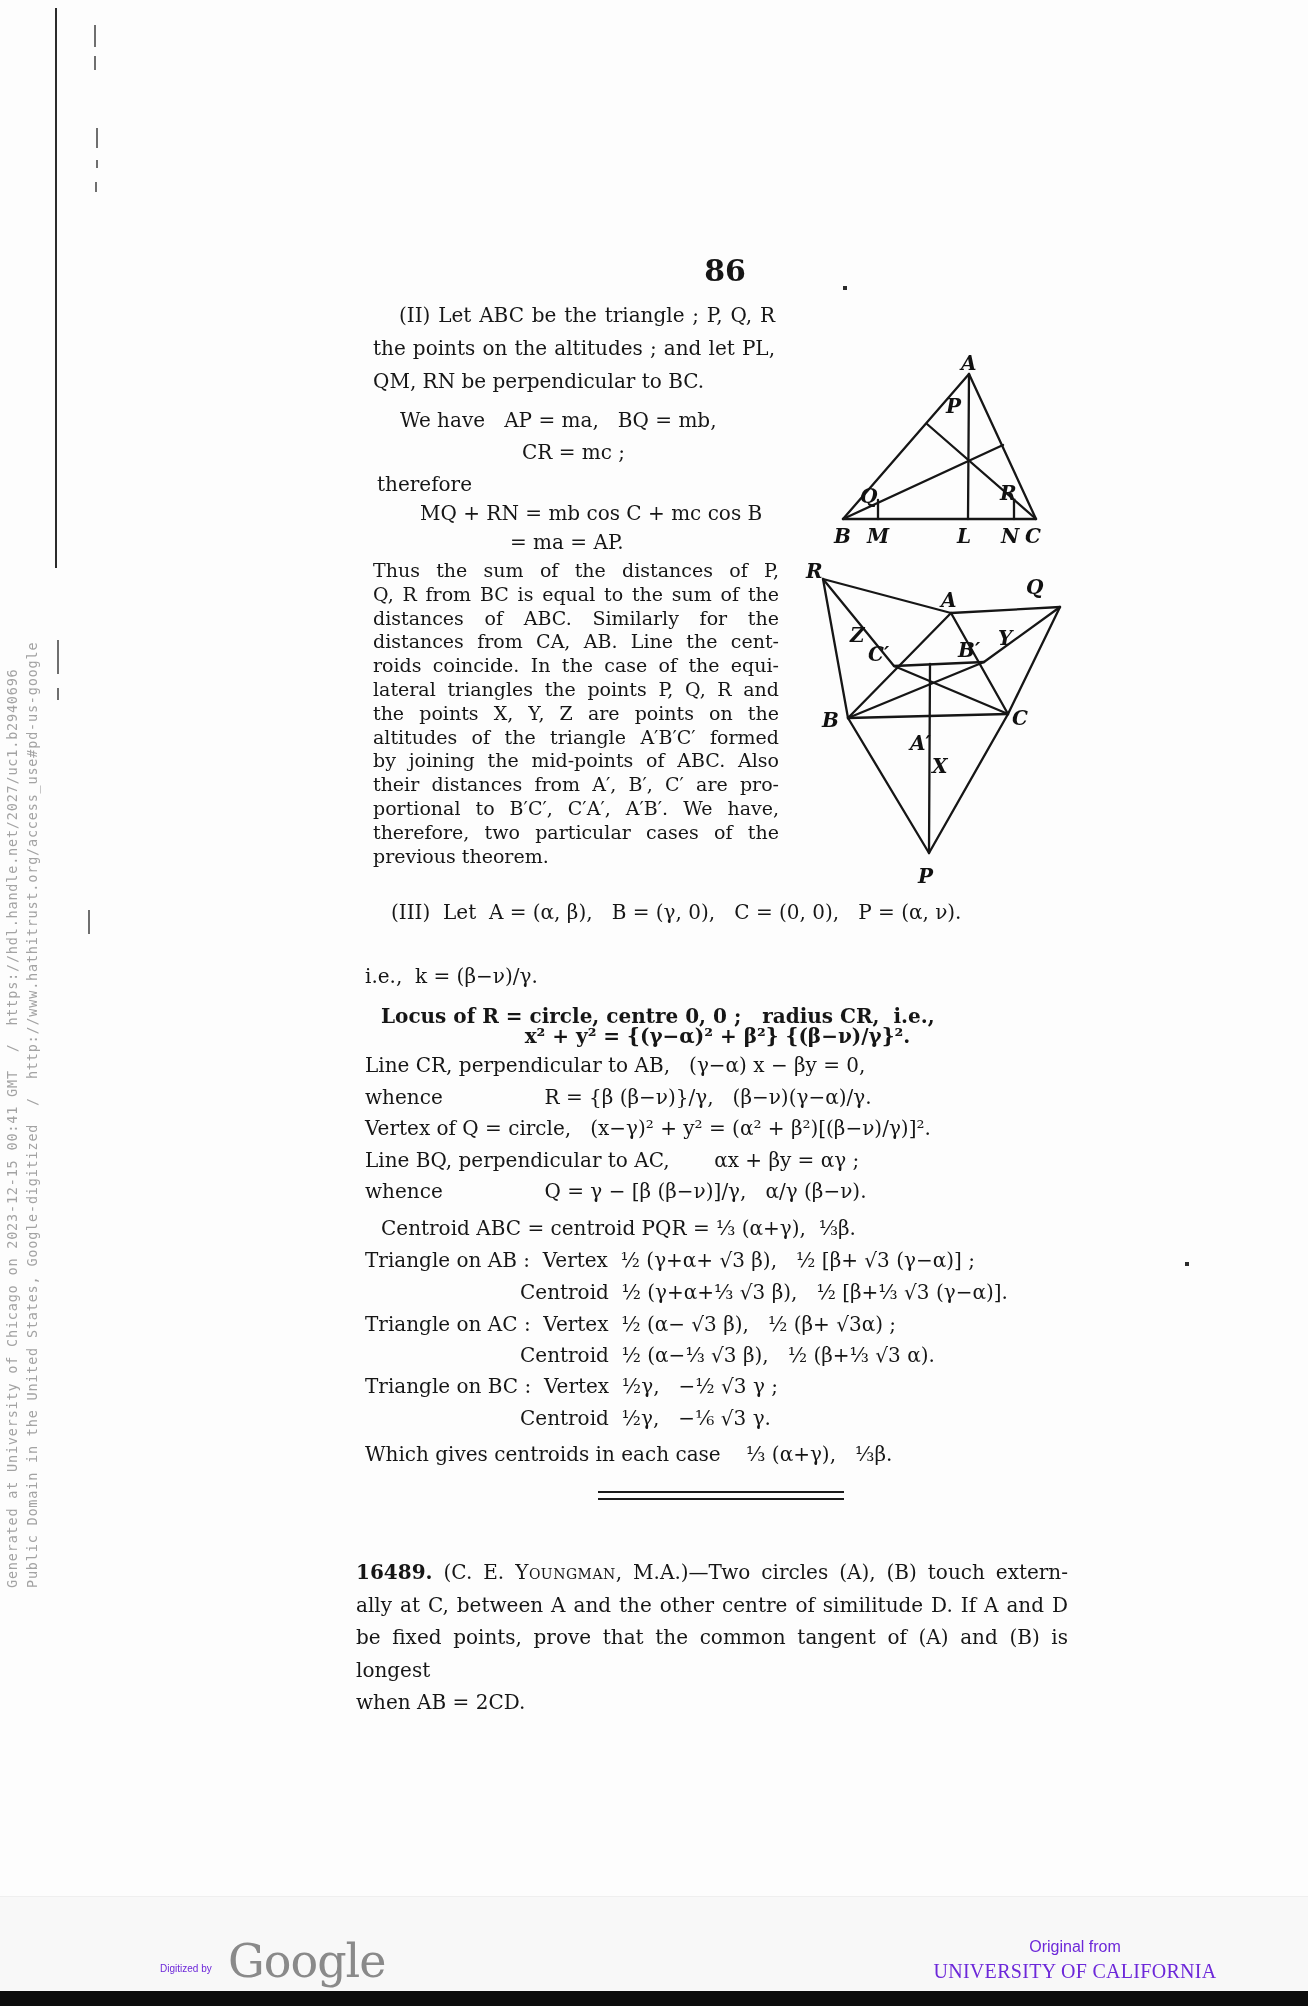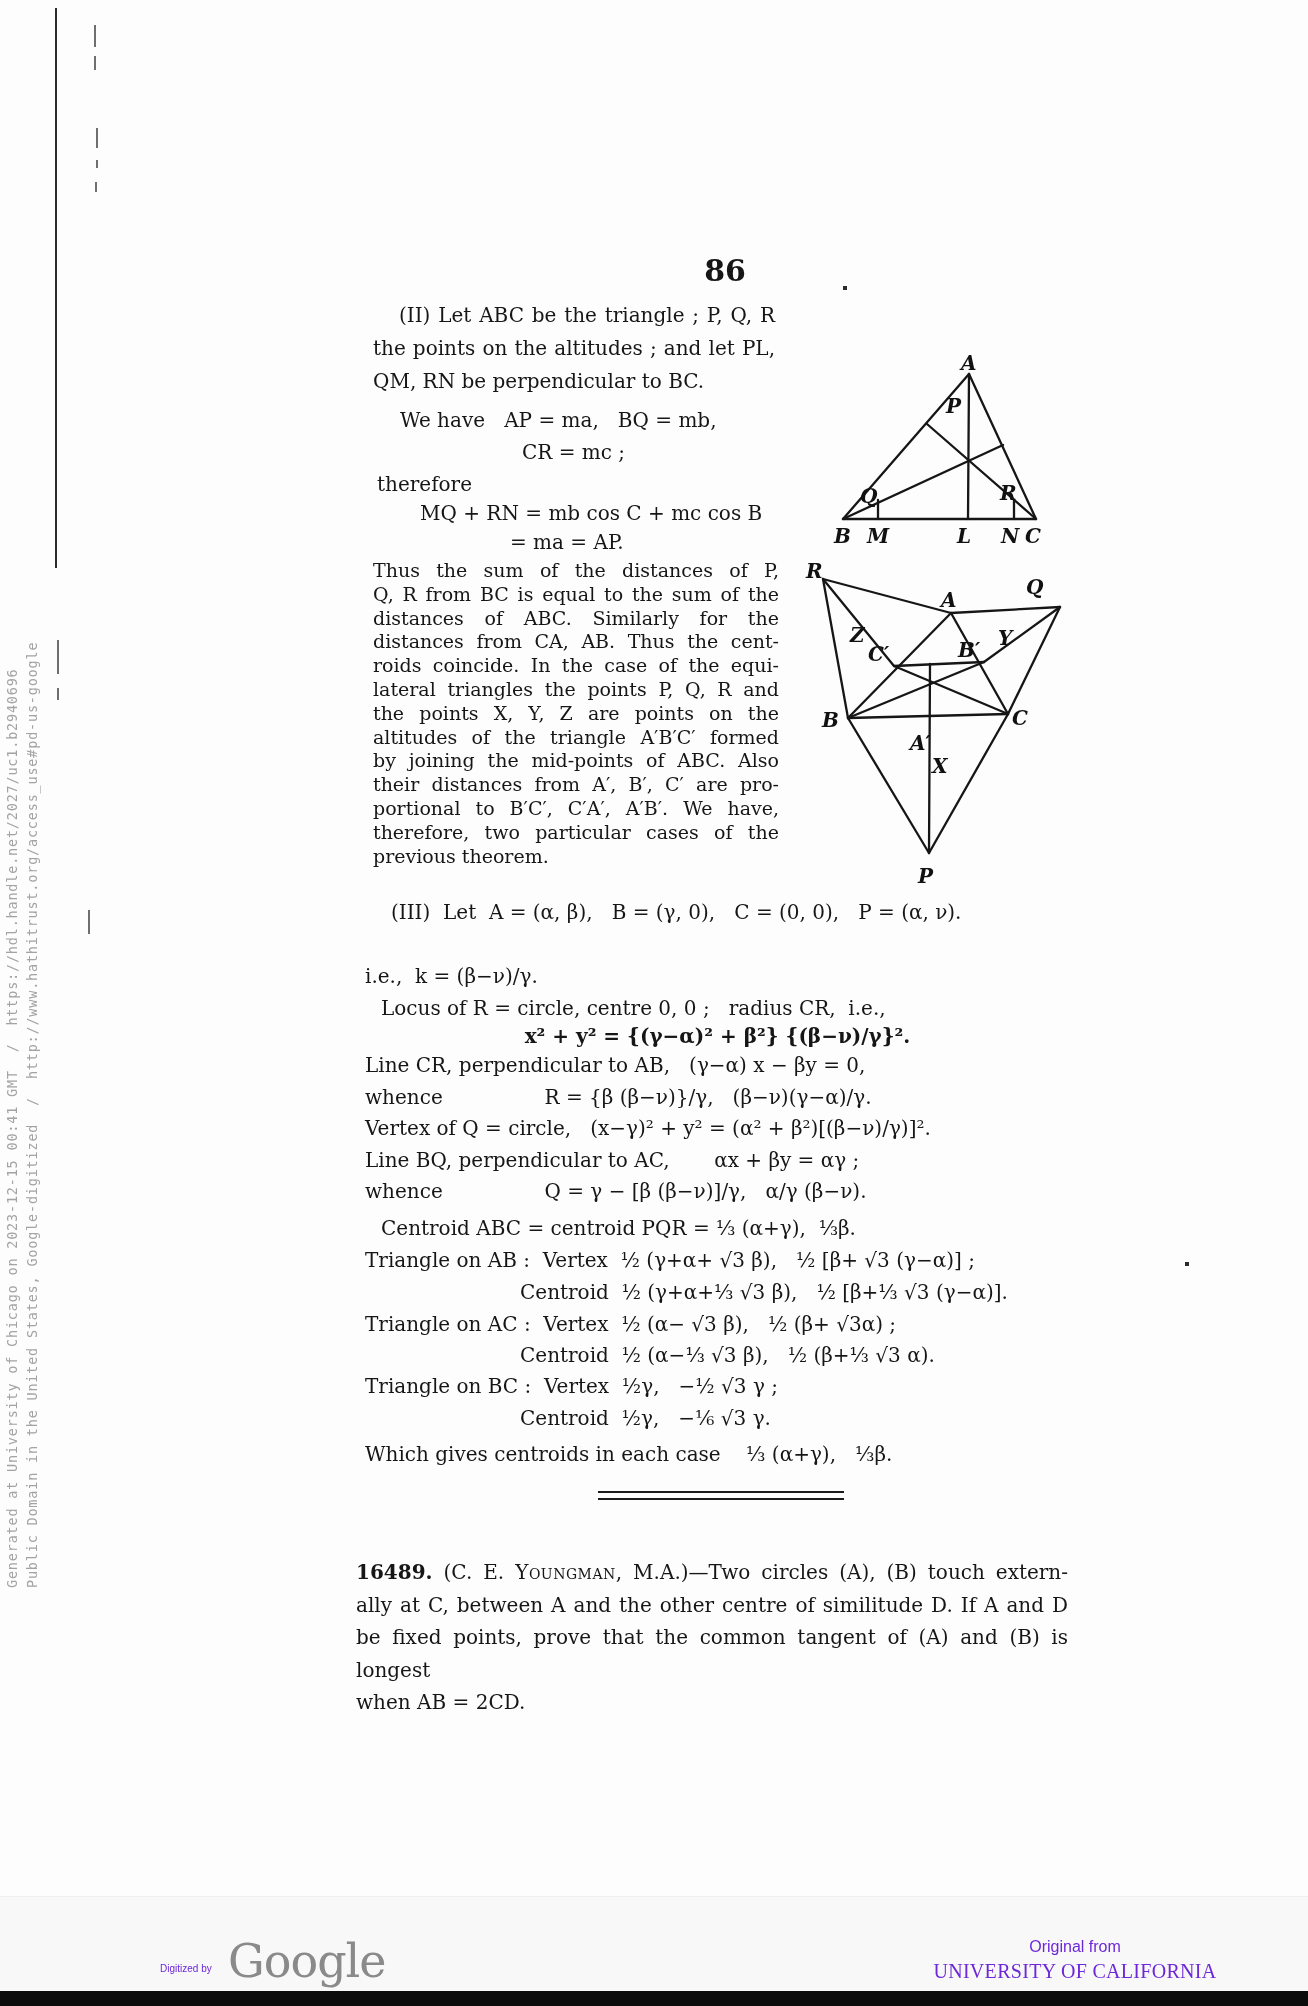--- a/index.html
+++ b/index.html
@@ -106,21 +106,21 @@
       <text x="957" y="543">L</text>
       <text x="1001" y="543">N</text>
       <text x="1025" y="543">C</text>
     </svg>
   </div>
 
   <div class="abs npara">
     <div class="ln">Thus the sum of the distances of P,</div>
     <div class="ln">Q, R from BC is equal to the sum of the</div>
     <div class="ln">distances of ABC.   Similarly for the</div>
-    <div class="ln">distances from CA, AB.   Thus the cent-</div>
+    <div class="ln">distances from CA, AB.   Line the cent-</div>
     <div class="ln">roids coincide.   In the case of the equi-</div>
     <div class="ln">lateral triangles the points P, Q, R and</div>
     <div class="ln">the points X, Y, Z are points on the</div>
     <div class="ln">altitudes of the triangle A′B′C′ formed</div>
     <div class="ln">by joining the mid-points of ABC.   Also</div>
     <div class="ln">their distances from A′, B′, C′ are pro-</div>
     <div class="ln">portional to B′C′, C′A′, A′B′.   We have,</div>
     <div class="ln">therefore, two particular cases of the</div>
     <div class="ln">previous theorem.</div>
   </div>
@@ -155,21 +155,21 @@
       <text x="1012" y="725">C</text>
       <text x="910" y="750">A′</text>
       <text x="932" y="773">X</text>
       <text x="918" y="883">P</text>
     </svg>
   </div>
 
   <div class="abs s3">
     <div class="s3line" style="top:0px;padding-left:26px;">(III)  Let  A = (α, β),   B = (γ, 0),   C = (0, 0),   P = (α, ν).</div>
     <div class="s3line" style="top:64px;">i.e.,  k = (β−ν)/γ.</div>
-    <div class="s3line" style="top:96px;padding-left:16px;">Locus of R = circle, centre 0, 0 ;   radius CR,  i.e.,</div>
+    <div class="s3line" style="top:104px;padding-left:16px;font-weight:bold;">Locus of R = circle, centre 0, 0 ;   radius CR,  i.e.,</div>
     <div class="s3line s3center" style="top:124px;">x² + y² = {(γ−α)² + β²} {(β−ν)/γ}².</div>
     <div class="s3line" style="top:153px;">Line CR, perpendicular to AB,   (γ−α) x − βy = 0,</div>
     <div class="s3line" style="top:185px;">whence                R = {β (β−ν)}/γ,   (β−ν)(γ−α)/γ.</div>
     <div class="s3line" style="top:216px;">Vertex of Q = circle,   (x−γ)² + y² = (α² + β²)[(β−ν)/γ)]².</div>
     <div class="s3line" style="top:248px;">Line BQ, perpendicular to AC,       αx + βy = αγ ;</div>
     <div class="s3line" style="top:279px;">whence                Q = γ − [β (β−ν)]/γ,   α/γ (β−ν).</div>
     <div class="s3line" style="top:316px;padding-left:16px;">Centroid ABC = centroid PQR = ⅓ (α+γ),  ⅓β.</div>
     <div class="s3line" style="top:348px;">Triangle on AB :  Vertex  ½ (γ+α+ √3 β),   ½ [β+ √3 (γ−α)] ;</div>
     <div class="s3line" style="top:380px;padding-left:155px;">Centroid  ½ (γ+α+⅓ √3 β),   ½ [β+⅓ √3 (γ−α)].</div>
     <div class="s3line" style="top:412px;">Triangle on AC :  Vertex  ½ (α− √3 β),   ½ (β+ √3α) ;</div>

